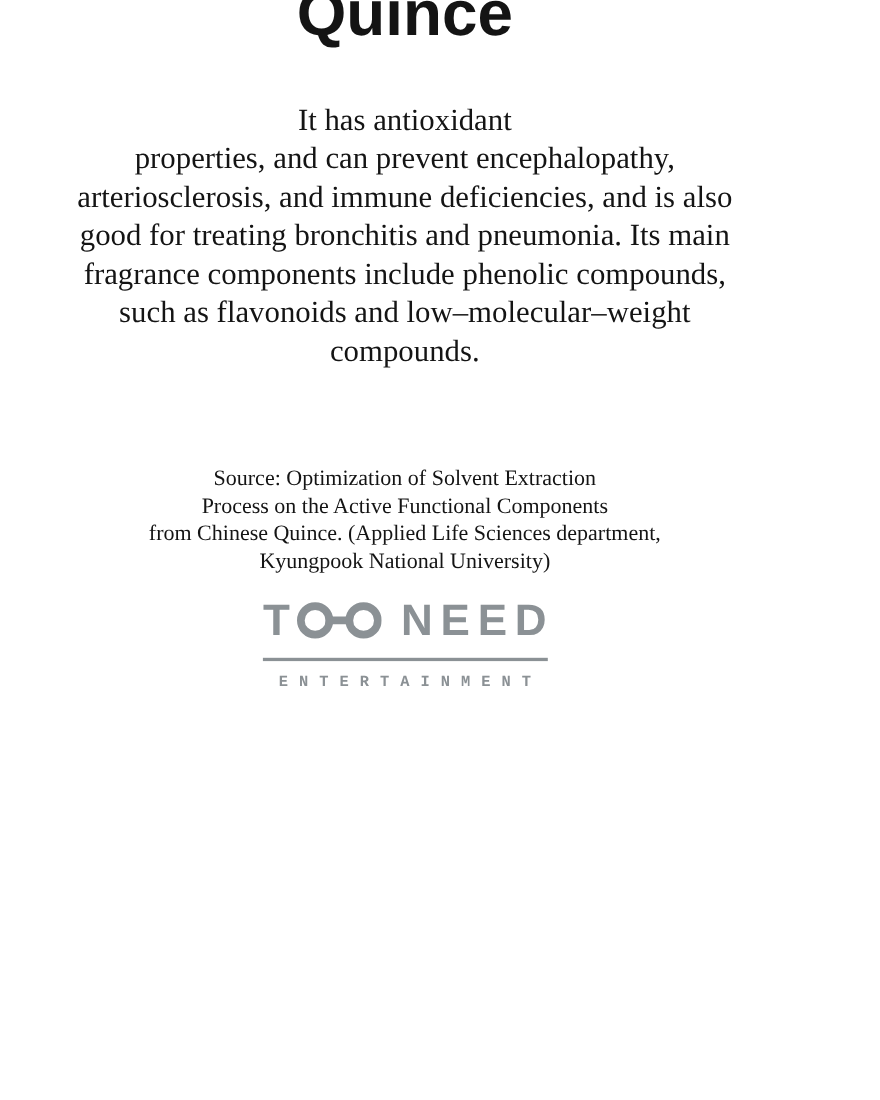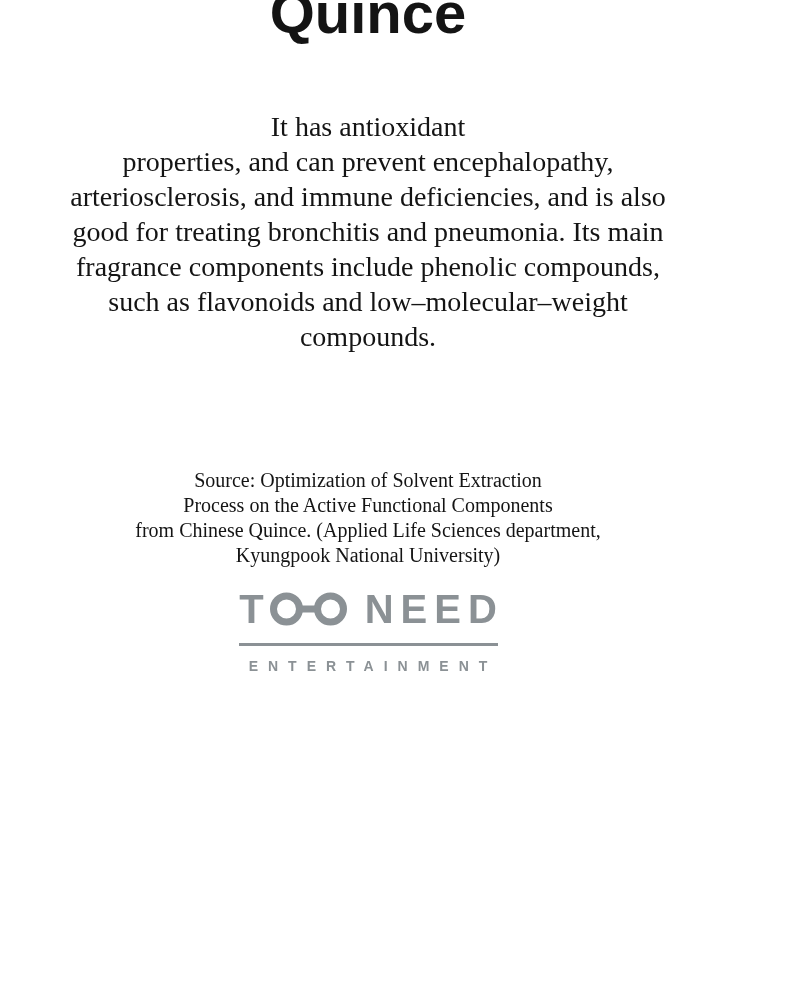--- a/index.html
+++ b/index.html
@@ -24,29 +24,29 @@
   .title-clip h1 {
     font-family: "Liberation Sans", sans-serif;
     font-weight: 600;
     font-size: 58px;
     line-height: 58px;
     margin-top: -16px;
     color: #141414;
     letter-spacing: 0px;
   }
   .body-text {
-    margin-top: 65px;
+    margin-top: 48px;
     font-size: 28px;
     line-height: 35px;
     color: #141414;
     white-space: pre-line;
     text-align: center;
   }
   .source-text {
-    margin-top: 114px;
+    margin-top: 86px;
     font-size: 20px;
     line-height: 25px;
     color: #141414;
     white-space: pre-line;
   }
   .logo {
     --logo-color: #8b9195;
     margin-top: 24px;
     display: flex;
     flex-direction: column;
@@ -77,21 +77,21 @@
     display: block;
   }
   .logo-divider {
     width: 259px;
     height: 3px;
     background: var(--logo-color);
     margin-top: 17px;
   }
   .logo-subtitle {
     margin-top: 13px;
-    font-family: Liberation Sans, sans-serif;
+    font-family: Liberation Mono, monospace;
     font-weight: 700;
     font-size: 14px;
     line-height: 14px;
     letter-spacing: 10px;
     margin-right: -10px; 
     color: var(--logo-color);
   }
 </style>
 </head>
 <body>

